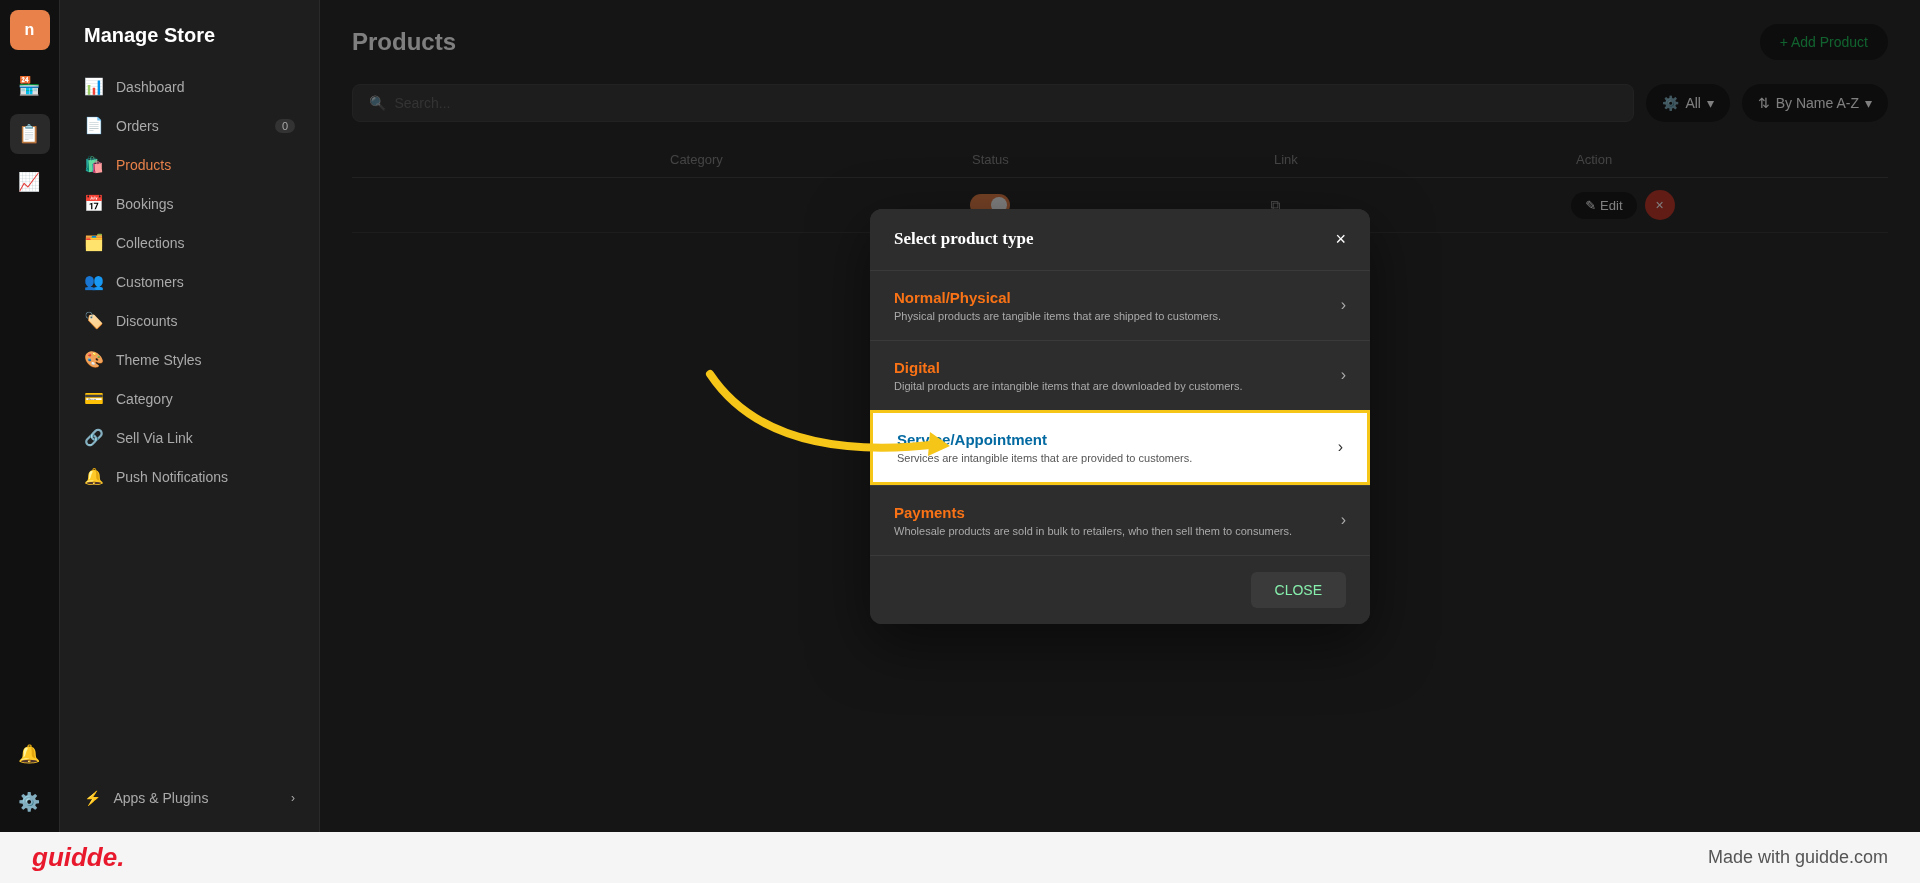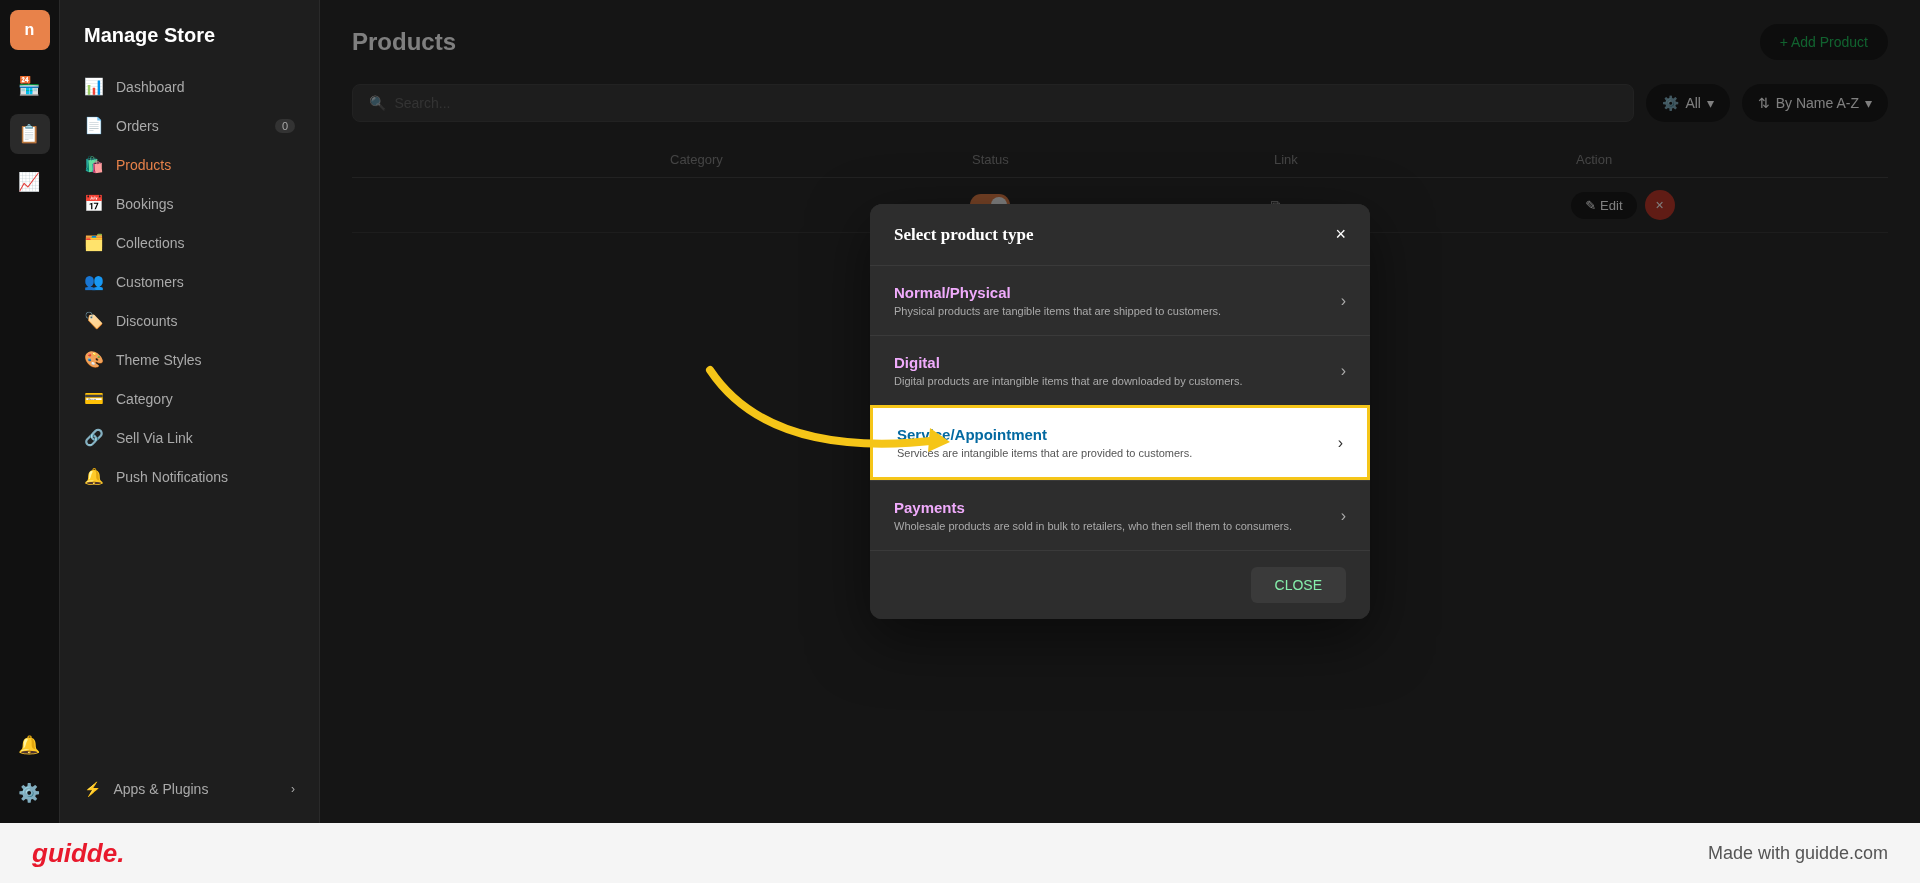--- a/index.html
+++ b/index.html
@@ -219,21 +219,21 @@
       border-top: 1px solid #3a3a3a;
       cursor: pointer;
       background: #2d2d2d;
       transition: background 0.15s;
     }
     .modal-option.highlighted {
       background: #fff;
       border: 3px solid #f5c518;
       margin: 0;
     }
-    .modal-option-text .option-title { font-size: 15px; font-weight: 600; color: #f0abfc; margin-bottom: 4px; }
+    .modal-option-text .option-title { font-size: 15px; font-weight: 600; color: #f97316; margin-bottom: 4px; }
     .modal-option-text .option-desc { font-size: 11px; color: #aaa; }
     .modal-option.highlighted .option-title { color: #0369a1; }
     .modal-option.highlighted .option-desc { color: #555; }
     .modal-option .chevron { color: #aaa; font-size: 16px; }
     .modal-option.highlighted .chevron { color: #333; }
 
     .modal-footer {
       padding: 16px 24px;
       border-top: 1px solid #3a3a3a;
       display: flex;
@@ -245,21 +245,21 @@
       color: #86efac;
       border: none;
       border-radius: 6px;
       padding: 10px 24px;
       font-size: 14px;
       cursor: pointer;
     }
 
     
     .bottom-bar {
-      height: 60px;
+      height: 51px;
       background: #f5f5f5;
       display: flex;
       align-items: center;
       justify-content: space-between;
       padding: 0 32px;
       flex-shrink: 0;
     }
     .guidde-logo { color: #e8192c; font-size: 26px; font-weight: 800; font-style: italic; }
     .made-with { color: #555; font-size: 18px; }
 

